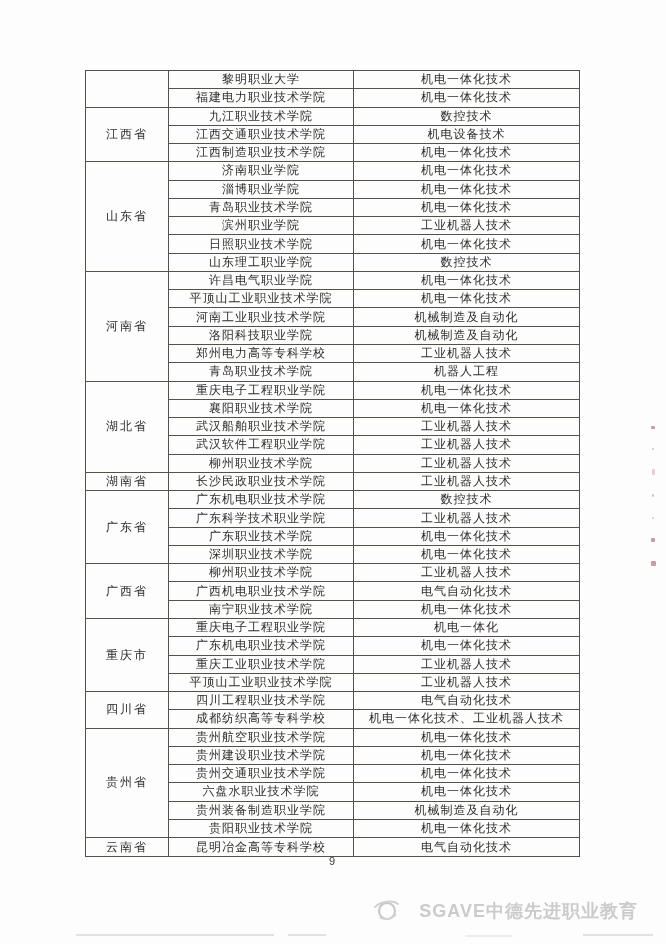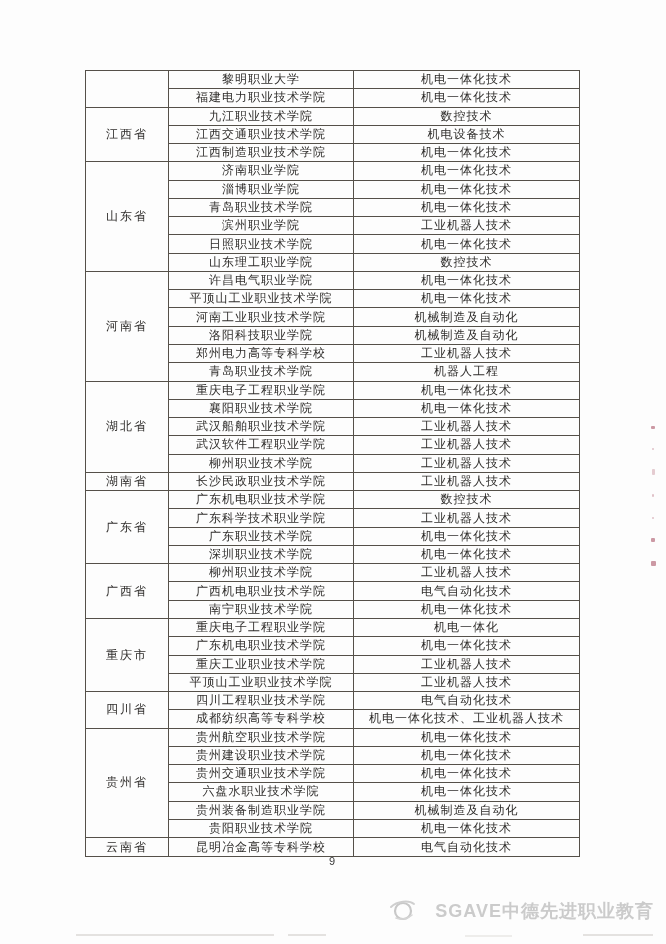--- a/index.html
+++ b/index.html
@@ -38,21 +38,21 @@
     left: 85px;
     width: 494px;
     text-align: center;
     font-size: 11px;
     color: #3a3a3a;
     font-family: "Liberation Sans", sans-serif;
   }
   .footer-brand {
     position: absolute;
     top: 897px;
-    right: 12px;
+    right: 28px;
     display: flex;
     align-items: center;
     gap: 19px;
     color: #cbcbcb;
     font-size: 18px;
     font-weight: bold;
     font-family: "Liberation Sans", "DejaVu Sans", sans-serif;
     letter-spacing: 1px;
   }
   .footer-brand svg { display: block; }

